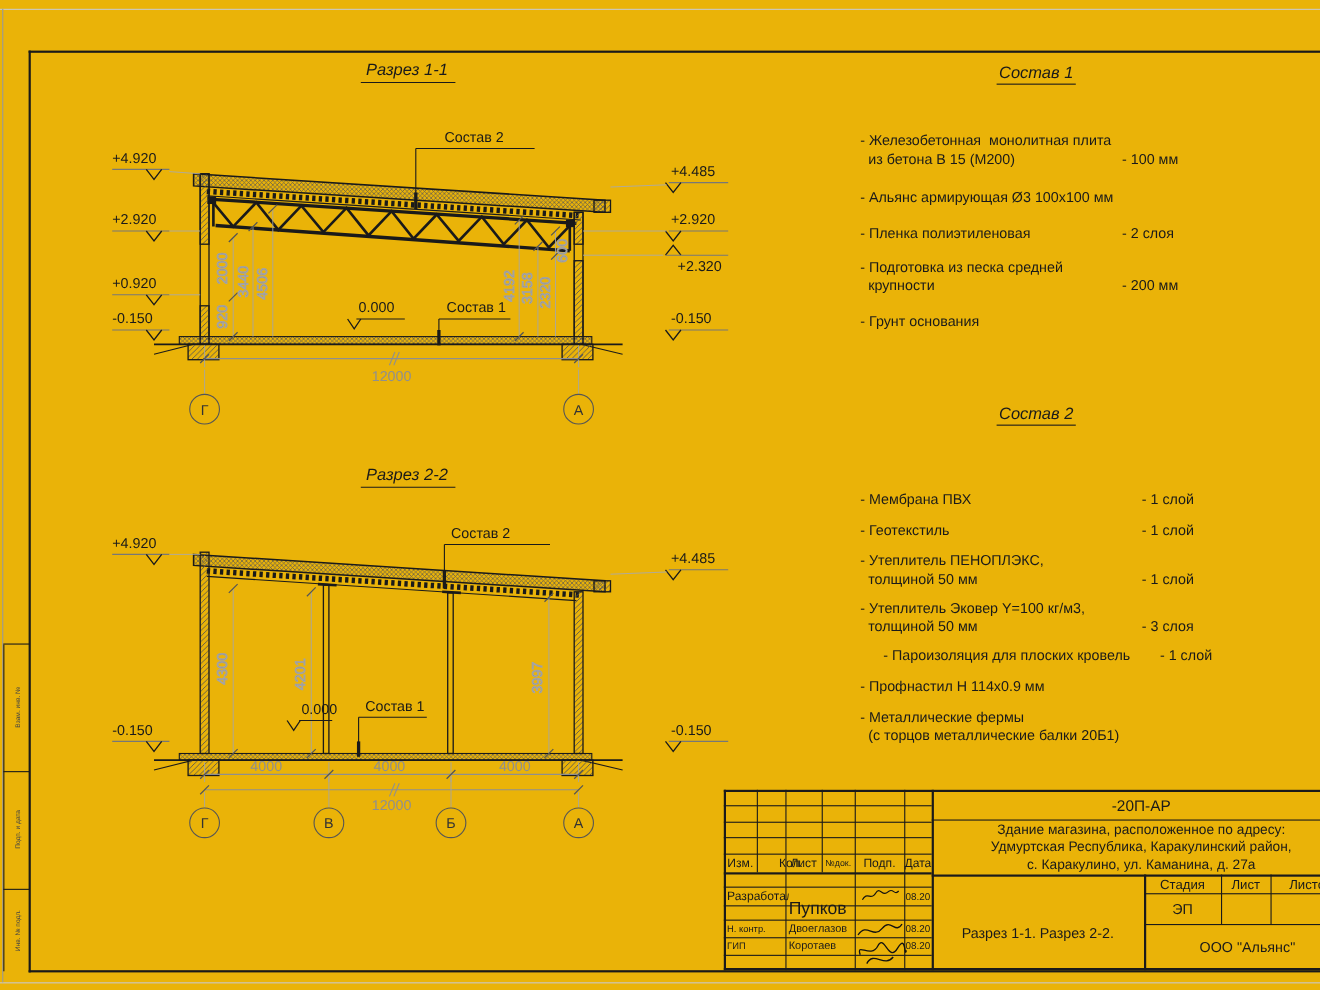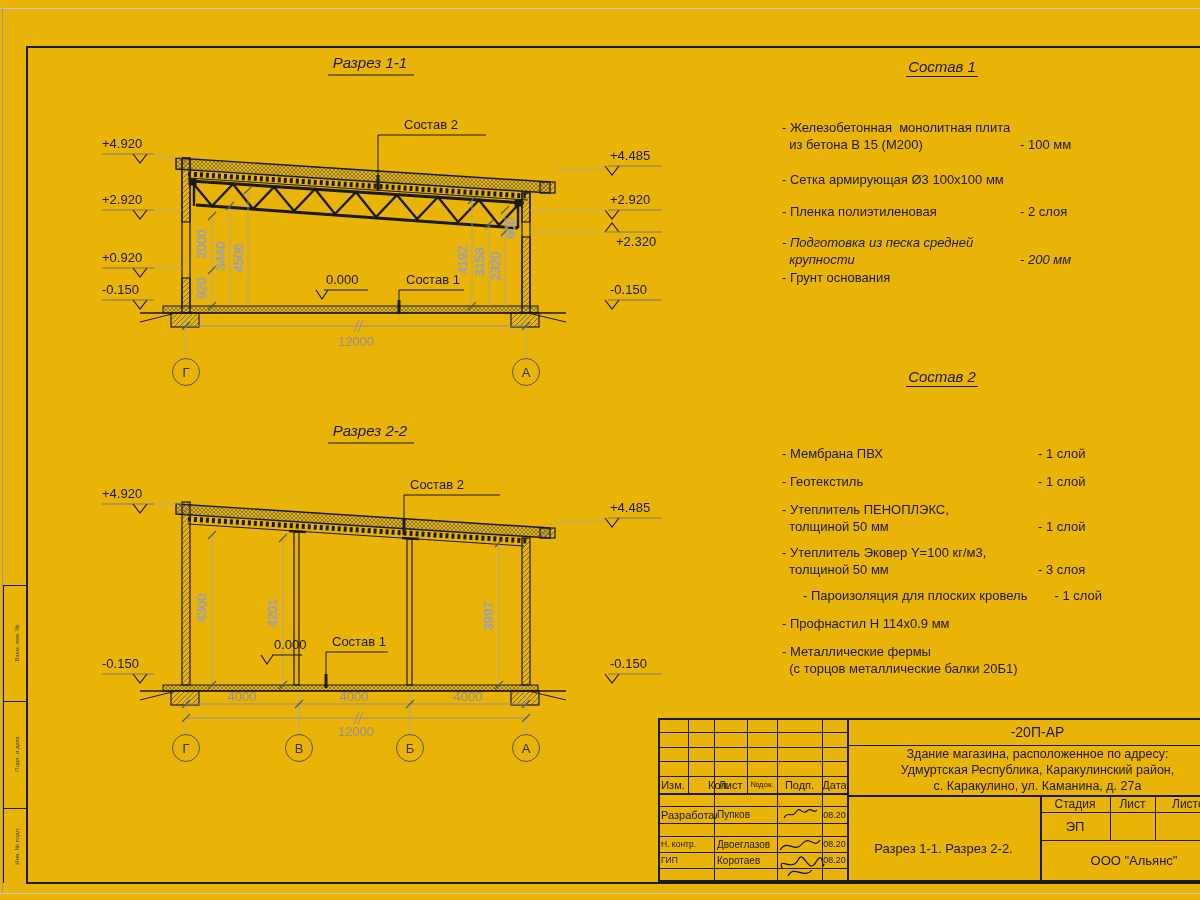--- a/index.html
+++ b/index.html
@@ -315,28 +315,28 @@
 
   <div class="sostav s1" style="left:782px;top:58px;">
     <div class="title"><span>Состав 1</span></div>
     <div class="items">
       <div class="srow" style="margin-bottom:18px;">
         <span class="name">- Железобетонная  монолитная плита
   из бетона В 15 (М200)</span>
         <span class="val">- 100 мм</span>
       </div>
       <div class="srow" style="margin-bottom:15px;">
-        <span class="name">- Сетка армирующая Ø3 100х100 мм</span>
+        <span class="name">- Альянс армирующая Ø3 100х100 мм</span>
         <span class="val"></span>
       </div>
       <div class="srow" style="">
         <span class="name">- Пленка полиэтиленовая</span>
         <span class="val">-  2 слоя</span>
       </div>
-      <div class="srow" style="margin-bottom:1px;font-style:italic;">
+      <div class="srow" style="margin-bottom:15px;">
         <span class="name">- Подготовка из песка средней
   крупности</span>
         <span class="val">- 200 мм</span>
       </div>
       <div class="srow">
         <span class="name">- Грунт основания</span>
         <span class="val"></span>
       </div>
     </div>
   </div>
@@ -403,21 +403,21 @@
     <div class="ln" style="left:0;top:150px;width:189px;height:1px;"></div>
 
     <span class="cellt" style="left:0;top:58px;width:30px;height:17px;font-size:11px;text-align:center;">Изм.</span>
     <span class="cellt" style="left:48px;top:58px;width:26px;height:17px;font-size:11px;">Кол.</span>
     <span class="cellt" style="left:56px;top:58px;width:33px;height:17px;font-size:11px;">Лист</span>
     <span class="cellt" style="left:89px;top:58px;width:30px;height:17px;font-size:8px;">№док.</span>
     <span class="cellt" style="left:119px;top:58px;width:45px;height:17px;font-size:11px;">Подп.</span>
     <span class="cellt" style="left:164px;top:58px;width:25px;height:17px;font-size:11px;">Дата</span>
 
     <span class="cellt cl" style="left:0;top:88px;width:56px;height:17px;font-size:11px;">Разработал</span>
-    <span class="cellt cl" style="left:56px;top:88px;width:63px;height:17px;font-size:10px;">Пупков</span>
+    <span class="cellt cl" style="left:56px;top:100px;width:63px;height:17px;font-size:16px;">Пупков</span>
     <span class="cellt" style="left:164px;top:88px;width:25px;height:17px;font-size:9px;">08.20</span>
     <span class="cellt cl" style="left:0;top:118px;width:56px;height:16px;font-size:8.5px;">Н. контр.</span>
     <span class="cellt cl" style="left:56px;top:118px;width:63px;height:16px;font-size:10px;">Двоеглазов</span>
     <span class="cellt" style="left:164px;top:118px;width:25px;height:16px;font-size:9px;">08.20</span>
     <span class="cellt cl" style="left:0;top:134px;width:56px;height:16px;font-size:8.5px;">ГИП</span>
     <span class="cellt cl" style="left:56px;top:134px;width:63px;height:16px;font-size:10px;">Коротаев</span>
     <span class="cellt" style="left:164px;top:134px;width:25px;height:16px;font-size:9px;">08.20</span>
 
     <svg class="abs" style="left:122px;top:89px;" width="40" height="15" viewBox="0 0 40 15">
       <path d="M4,11 C8,3 12,12 16,5 S22,9 27,4 S33,8 37,3" fill="none" stroke="#111" stroke-width="1.1"></path>

